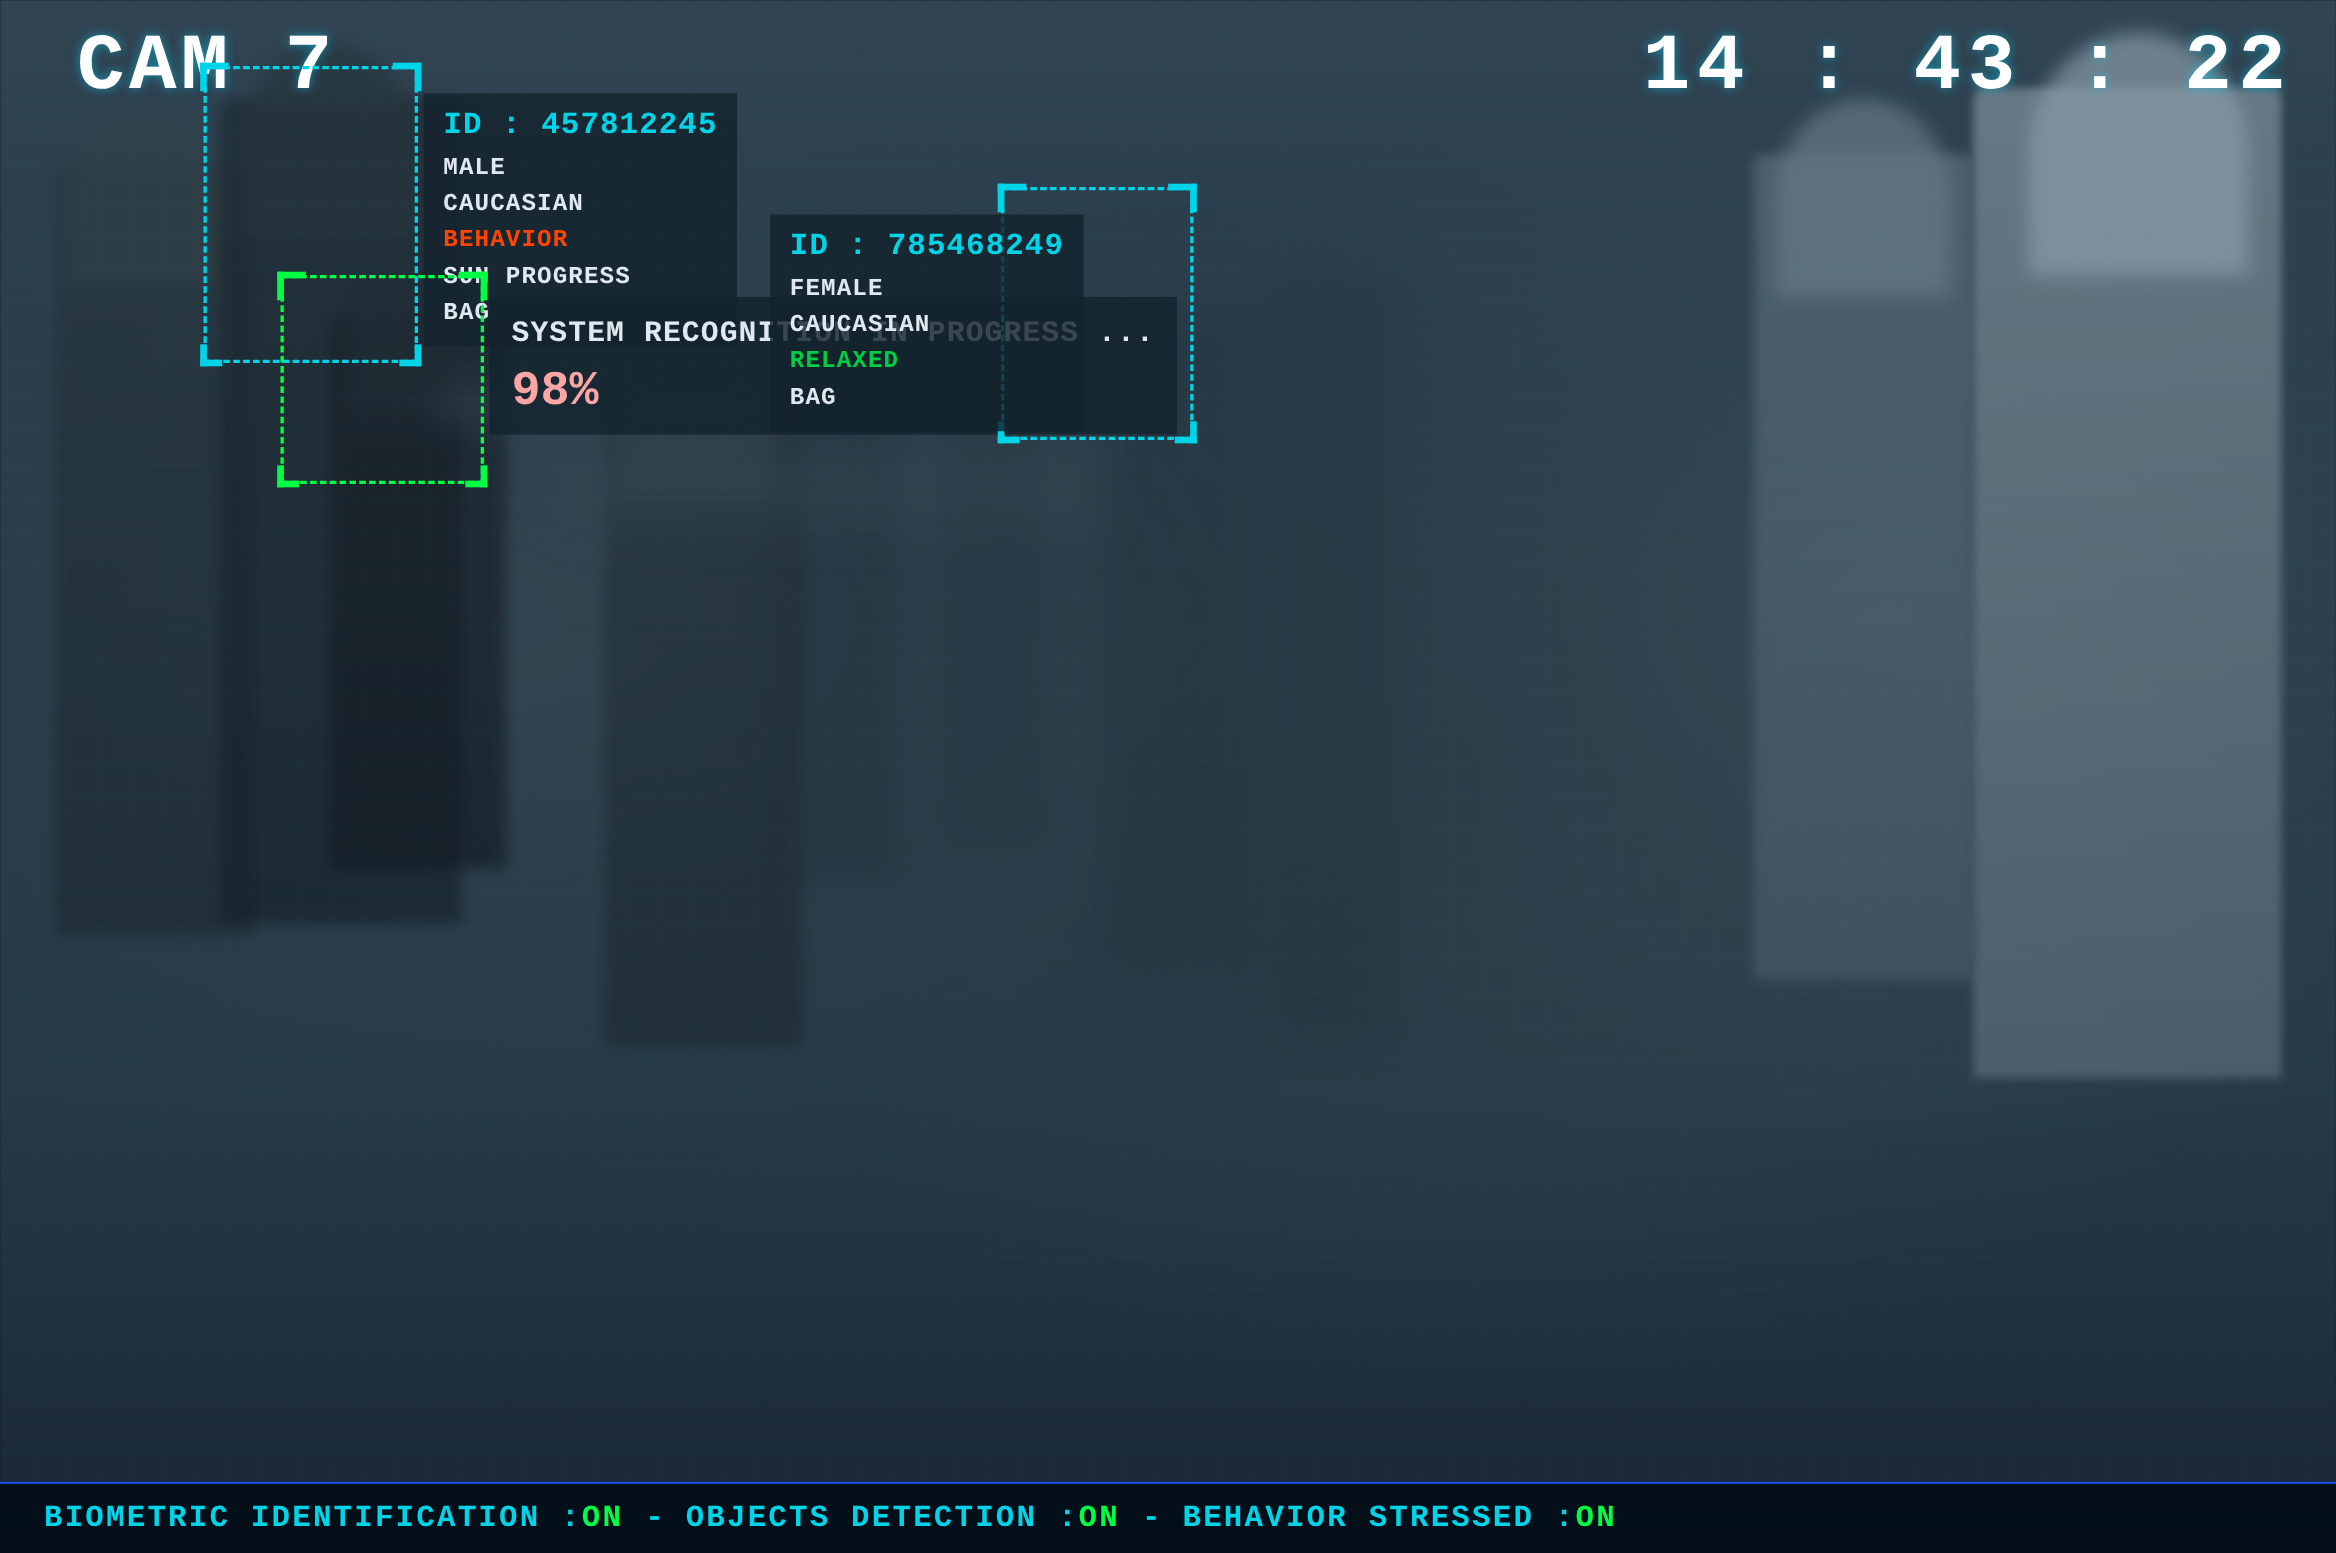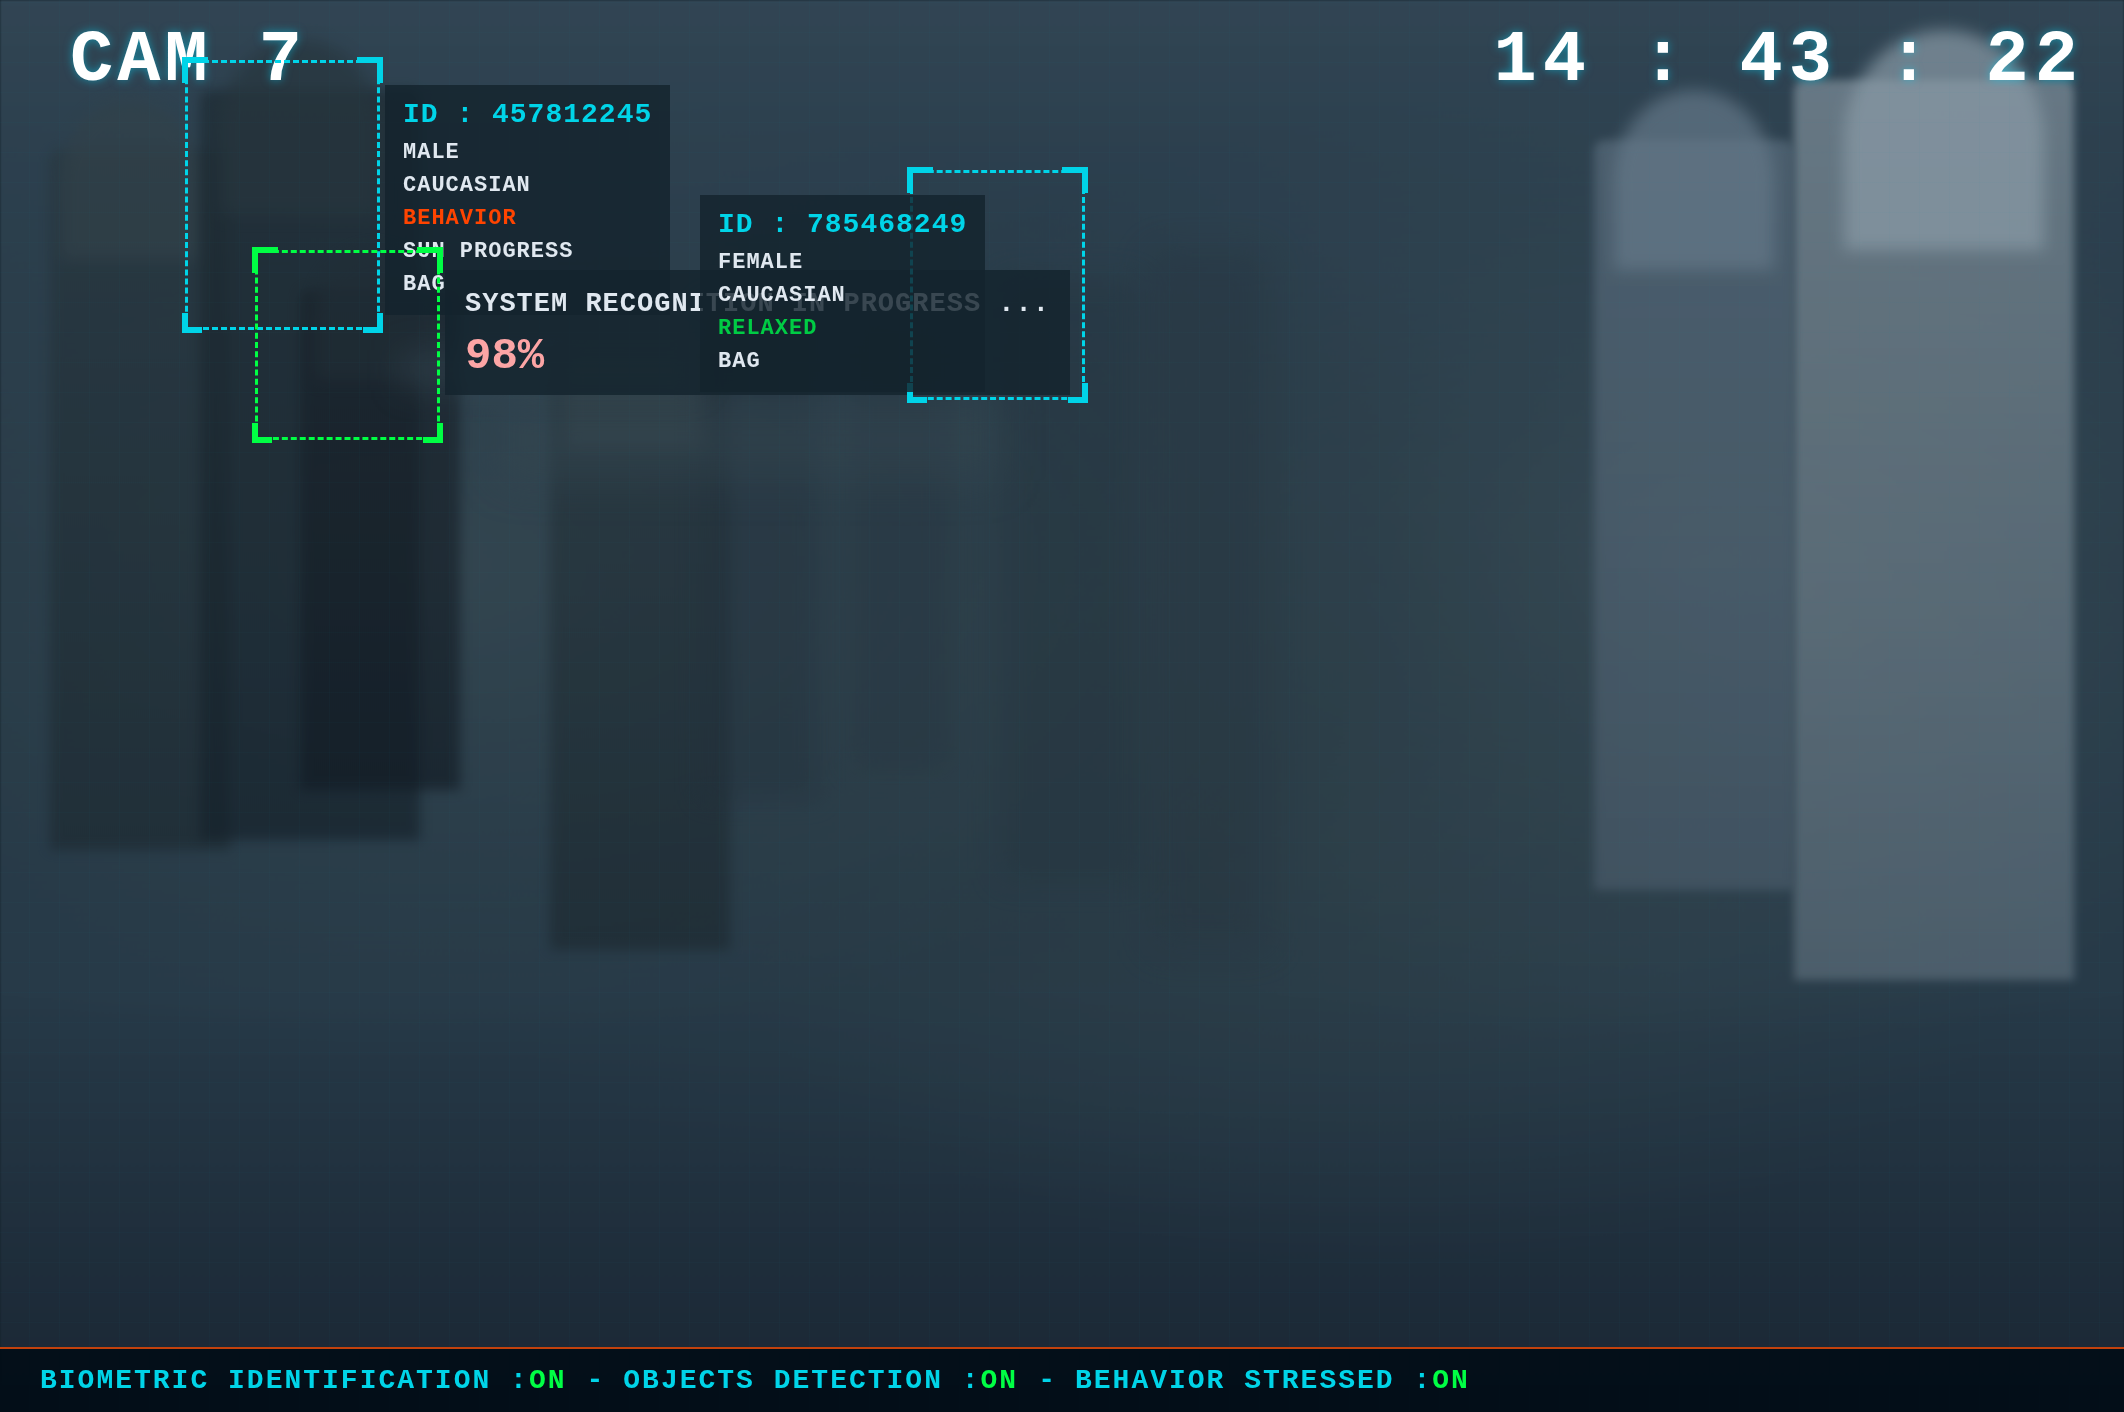--- a/index.html
+++ b/index.html
@@ -216,21 +216,21 @@
       margin-top: 6px;
     }
 
     
     #status-bar {
       position: absolute;
       bottom: 0;
       left: 0;
       width: 100%;
       background: rgba(0, 10, 20, 0.85);
-      border-top: 2px solid #c2410c;
+      border-top: 2px solid #1d4ed8;
       padding: 16px 40px;
       display: flex;
       align-items: center;
       gap: 0;
     }
 
     .status-text {
       color: #00d4e8;
       font-size: 28px;
       font-weight: bold;

